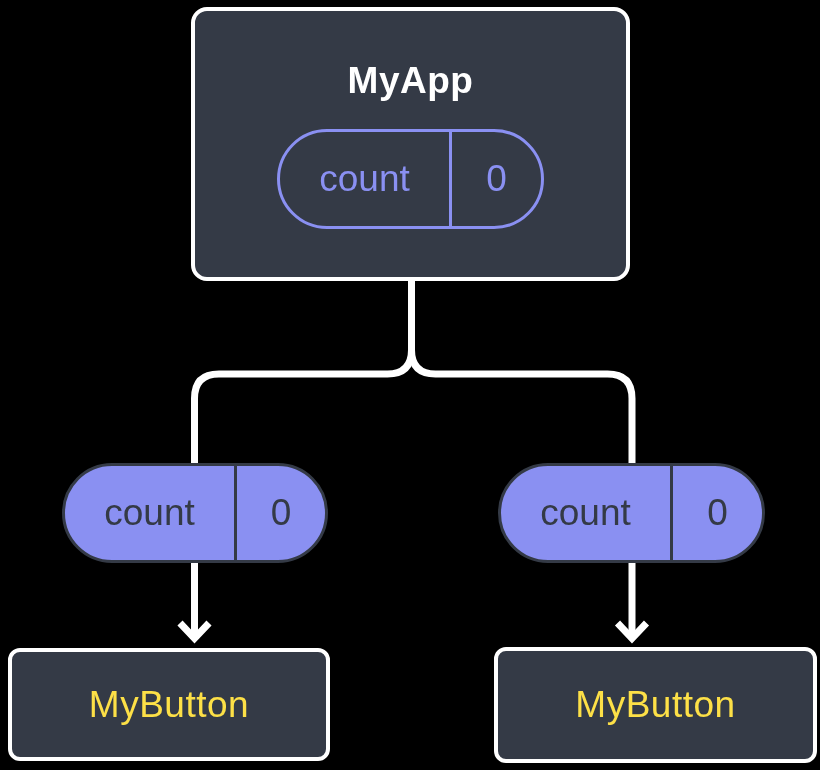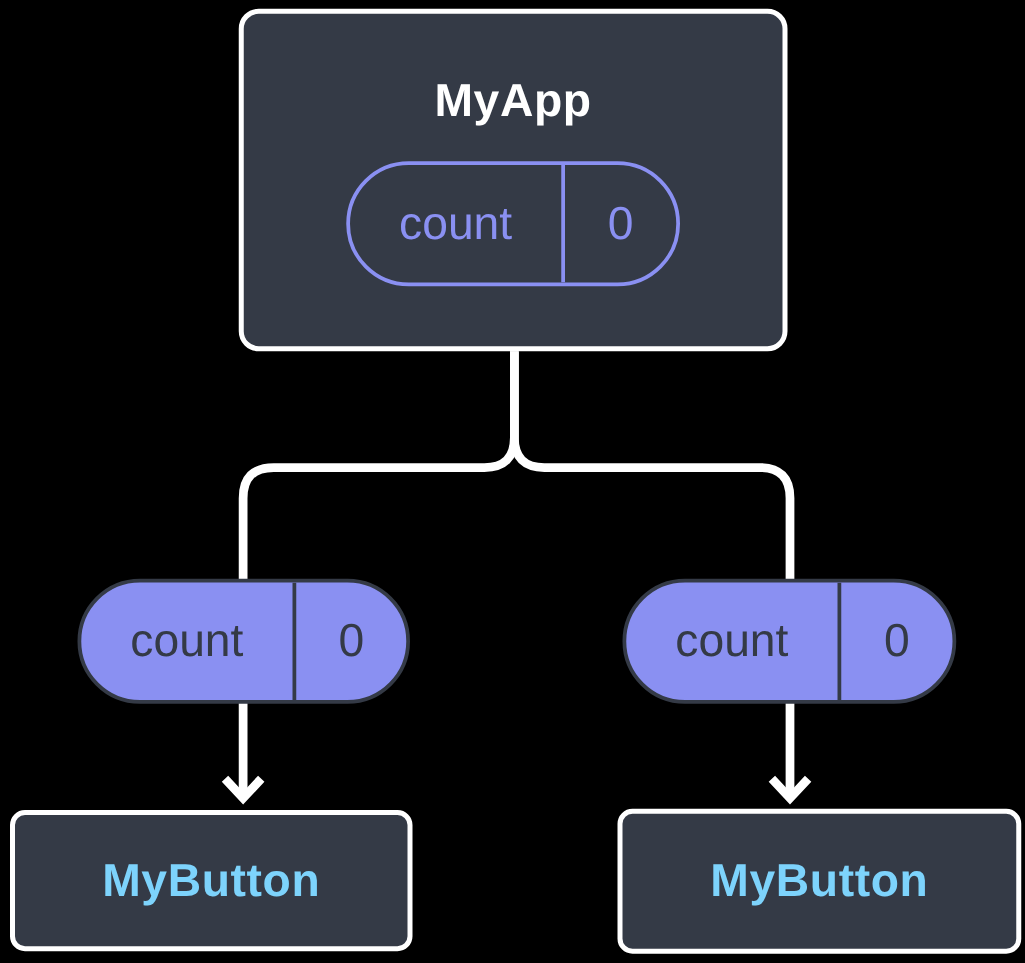--- a/index.html
+++ b/index.html
@@ -47,23 +47,23 @@
     line-height: 44px;
     letter-spacing: 0.5px;
   }
   .node-child {
     border-radius: 12px;
     display: flex;
     align-items: center;
     justify-content: center;
   }
   .node-child .node-title {
-    color: #7dd3fc;
+    color: #fde047;
     font-size: 37px;
-    font-weight: 700;
+    font-weight: 400;
     letter-spacing: 0.5px;
   }
   .node-child-left {
     left: 8px;
     top: 648px;
     width: 322px;
     height: 113px;
   }
   .node-child-right {
     left: 494px;

